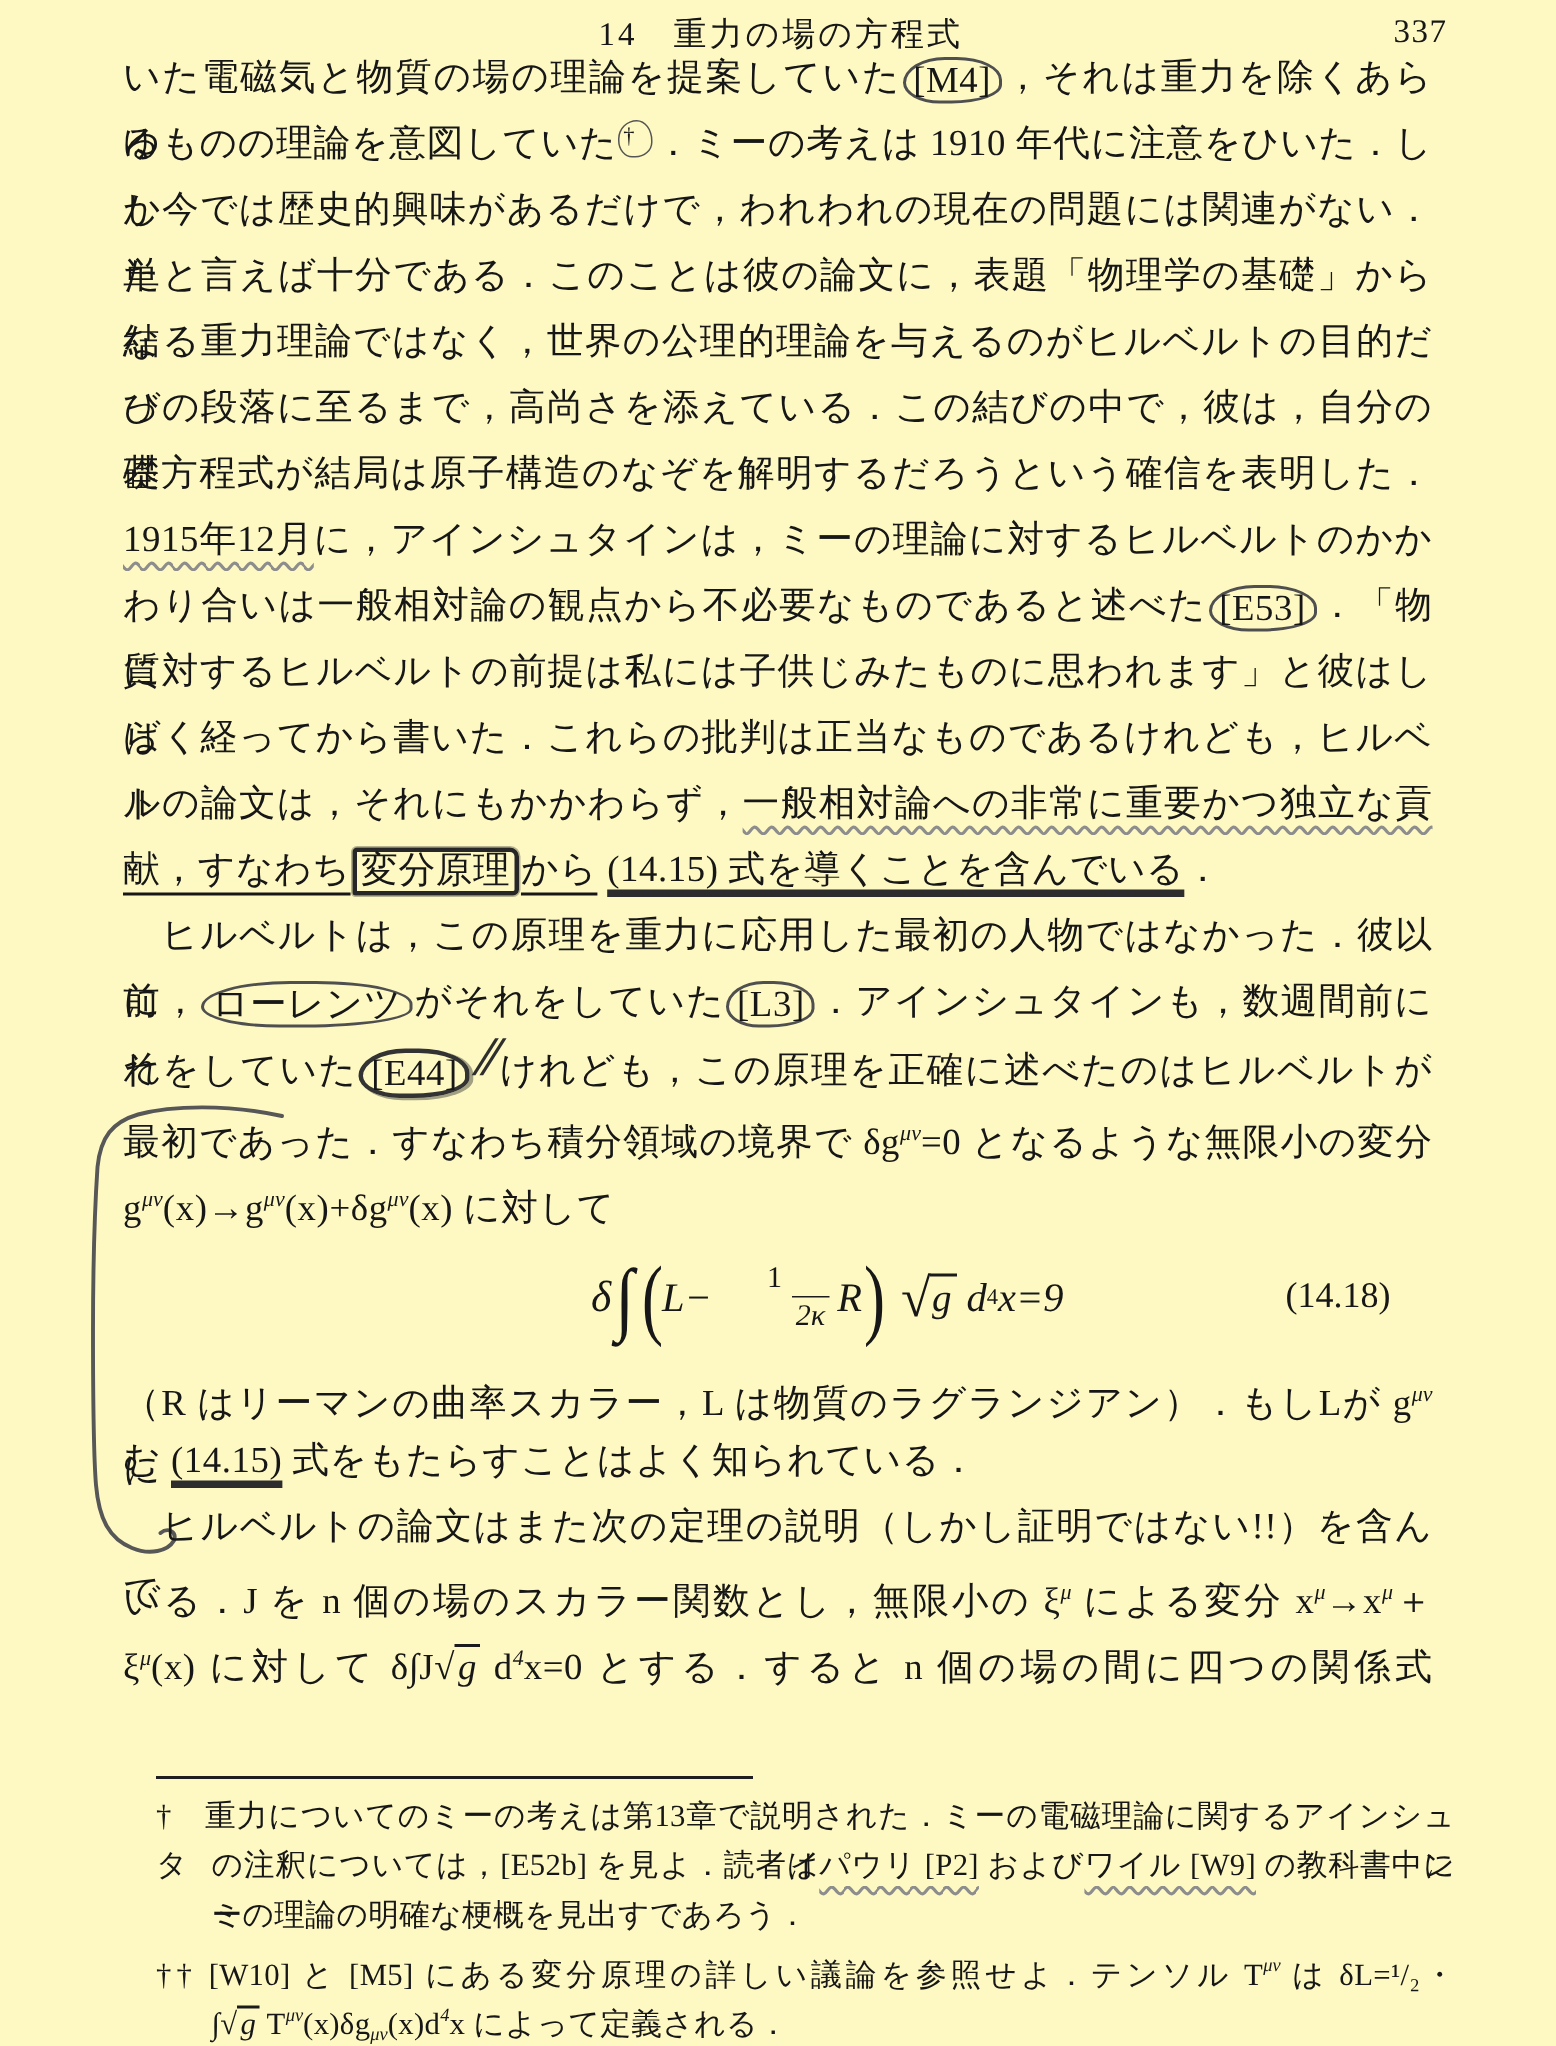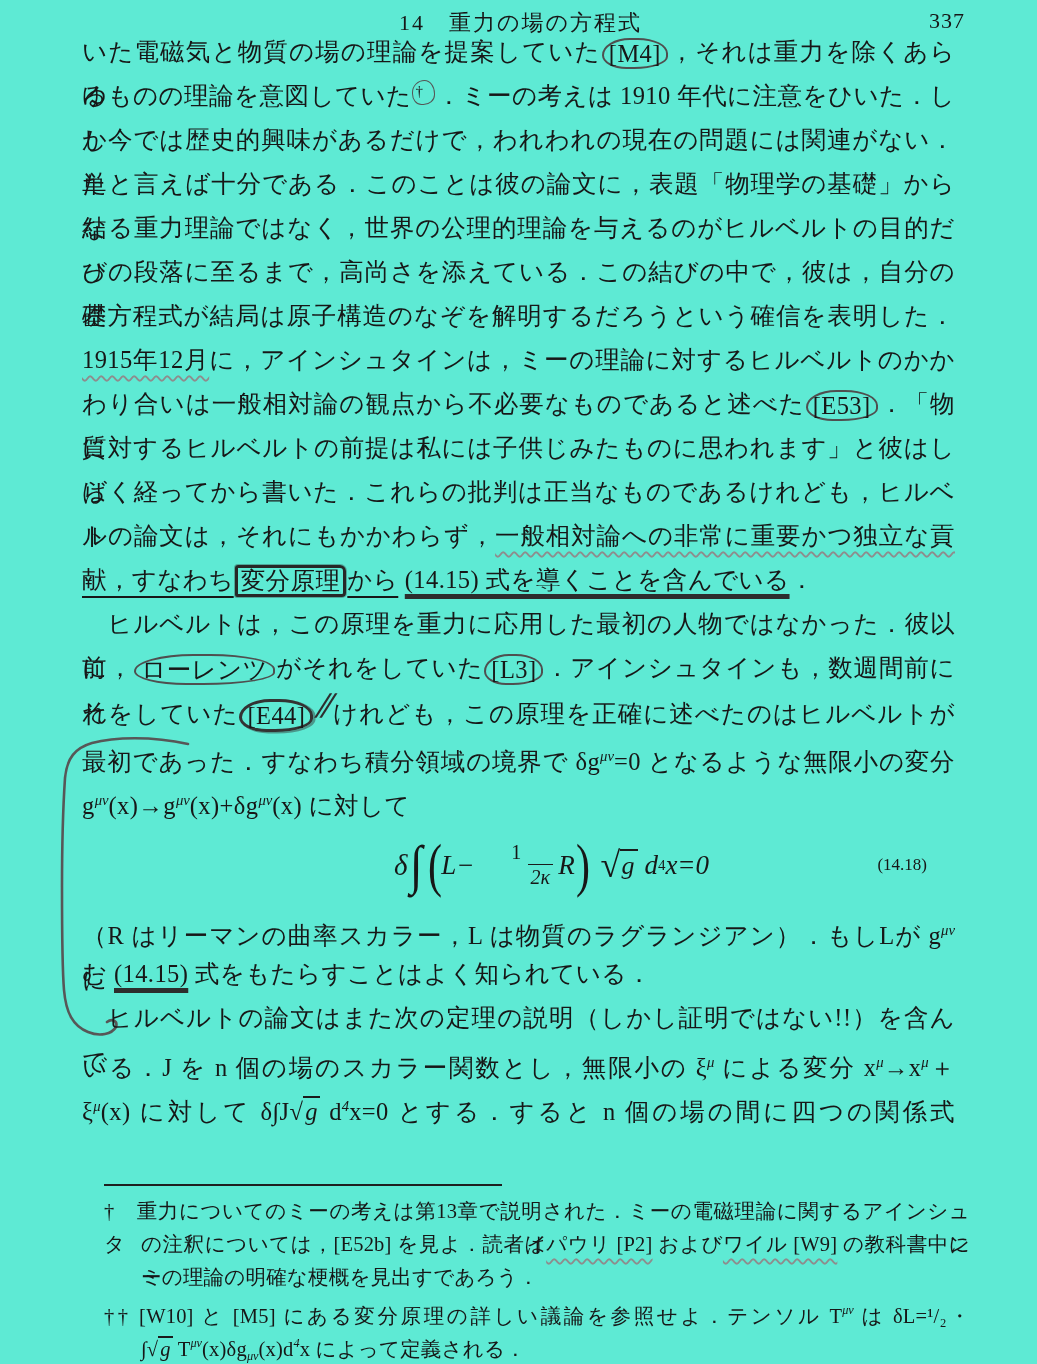--- a/index.html
+++ b/index.html
@@ -1,18 +1,18 @@
 <!DOCTYPE html>
 <html lang="ja"><head>
 <meta charset="utf-8">
 <style>
   html,body{margin:0;padding:0;background:#ddd;}
   .page{
     position:relative;width:1037px;height:1364px;margin:0 auto;
-    background:#5eead4;color:#171717;overflow:hidden;
+    background:#fef9c3;color:#171717;overflow:hidden;
     font-family:"Liberation Serif","DejaVu Serif",serif;
   }
   
   .header{position:absolute;top:8px;left:82px;right:72px;height:30px;
           display:flex;align-items:flex-start;font-size:22px;}
   .header-title{flex:1;text-align:center;letter-spacing:2px;padding-left:30px;}
   .page-number{letter-spacing:1px;}
   
   .body{position:absolute;top:30px;left:82px;width:873px;}
   .line{font-size:24.5px;line-height:44px;height:44px;letter-spacing:0.4px;}
@@ -55,21 +55,21 @@
   .eq-paren.l{margin-right:-4px;}
   .eq-paren.r{margin-left:-2px;}
   .eq-main{font-style:italic;font-size:27px;}
   .eq-frac{display:inline-flex;flex-direction:column;align-items:center;margin:0 5px;}
   .eq-num{font-size:20px;line-height:1.15;}
   .eq-den{font-size:20px;line-height:1.25;font-style:italic;border-top:1.8px solid #1b1b1b;padding:0 3px;margin-left:48px;}
   .eq-sqrt{font-size:36px;margin-left:8px;line-height:1;}
   .eq-ovl{font-style:italic;font-size:26px;border-top:2px solid #1b1b1b;padding:0 4px 0 1px;}
   .eq-d{font-style:italic;font-size:27px;margin-left:6px;}
   .eq-exp{font-style:normal;font-size:15px;vertical-align:10px;}
-  .eq-number{position:absolute;right:28px;top:50%;transform:translateY(-50%);font-size:17px;}
+  .eq-number{position:absolute;right:28px;top:50%;transform:translateY(-50%);font-size:24px;}
   
   .footnotes{position:absolute;left:104px;top:1184px;width:866px;}
   .fn-rule{width:398px;height:2px;background:#1f1f1f;margin:0 0 9px 0;}
   .fn-line{font-size:20.5px;line-height:33px;height:33px;letter-spacing:0.2px;}
   .fn-line.just{text-align:justify;text-align-last:justify;}
   .fn-line.ind{padding-left:37px;}
   .fnm{letter-spacing:1px;}
 </style>
 </head>
 <body>
@@ -118,21 +118,21 @@
         <span class="eq-frac">
           <span class="eq-num">1</span>
           <span class="eq-den">2κ</span>
         </span>
         <span class="eq-main">R</span>
         <span class="eq-paren r">)</span>
         <span class="eq-sqrt">√</span>
         <span class="eq-ovl">g</span>
         <span class="eq-d">d</span>
           <span class="eq-exp">4</span>
-          <span class="eq-main">x=0</span>
+          <span class="eq-main">x=9</span>
       </div>
       <div class="eq-number">(14.18)</div>
     </div>
 
     <div>
         <div class="line just"><span>（</span><span class="mit">R</span><span> はリーマンの曲率スカラー，</span><span class="mit">L</span><span> は物質のラグランジアン）．もし</span><span class="mit">L</span><span>が </span><span class="mit">g</span><span class="msup">μν</span><span> に</span></div>
         <div class="line"><span>む </span><span class="mul">(14.15)</span><span> 式をもたらすことはよく知られている．</span></div>
         <div class="line just"><span>　ヒルベルトの論文はまた次の定理の説明（しかし証明ではない!!）を含んで</span></div>
         <div class="line just"><span>いる．</span><span class="mit">J</span><span> を </span><span class="mit">n</span><span> 個の場のスカラー関数とし，無限小の </span><span class="mit">ξ</span><span class="msup">μ</span><span> による変分 </span><span class="mit">x</span><span class="msup">μ</span><span>→</span><span class="mit">x</span><span class="msup">μ</span><span>＋</span></div>
         <div class="line just"><span class="mit">ξ</span><span class="msup">μ</span><span class="mit">(x)</span><span> に対して δ∫</span><span class="mit">J</span><span>√</span><span class="ovl">g</span><span class="mit"> d</span><span class="msup">4</span><span class="mit">x</span><span>=0 とする．すると </span><span class="mit">n</span><span> 個の場の間に四つの関係式</span></div>

